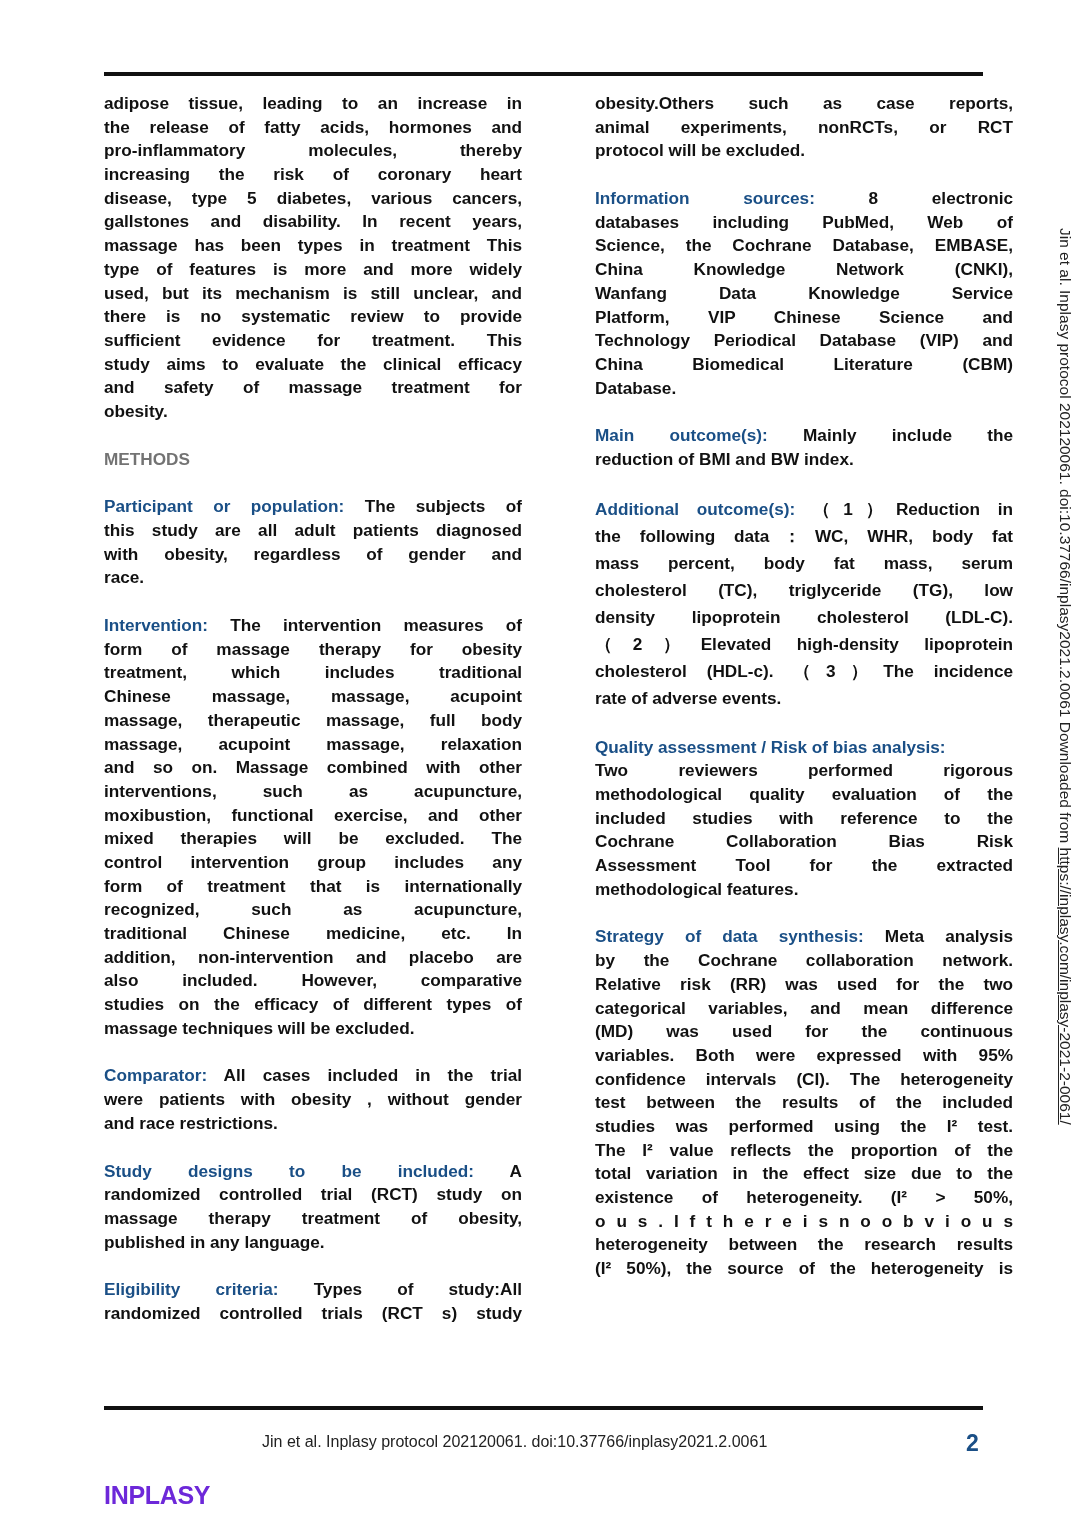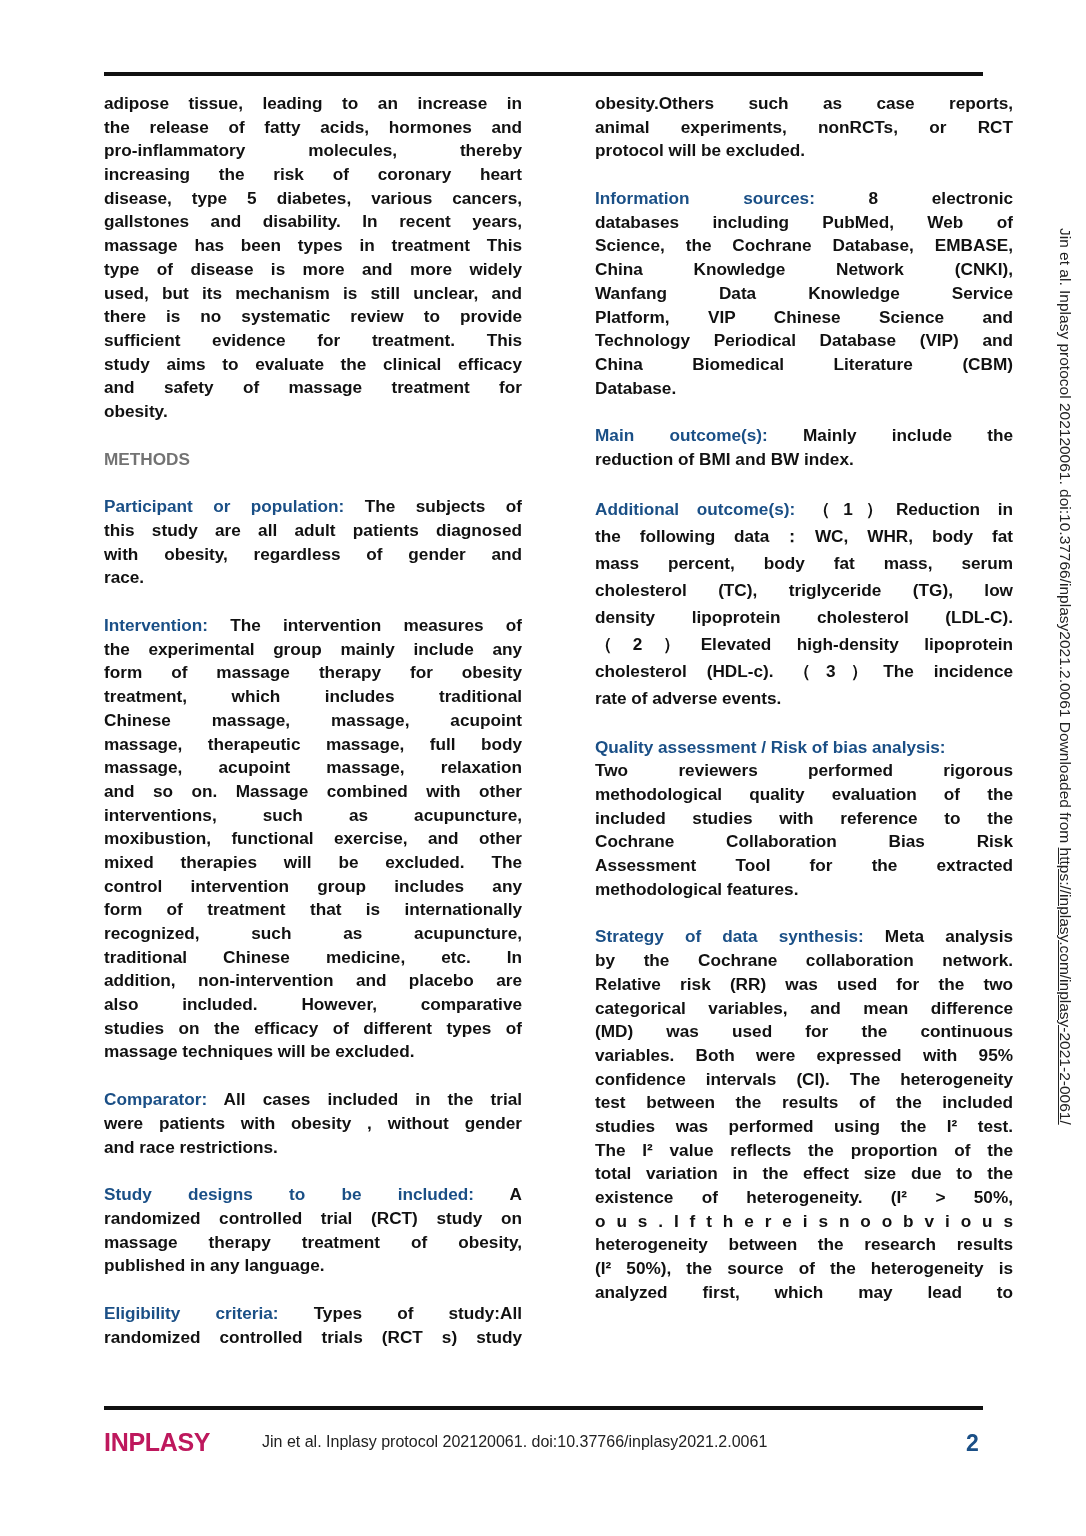--- a/index.html
+++ b/index.html
@@ -17,59 +17,58 @@
   .line.last { text-align-last: left; }
   .line.tall { line-height: 27px; height: 27px; }
   .hd { color: #1a4f86; }
   .section-title { display: block; color: #737373; font-size: 17.2px; font-weight: bold;
                    line-height: 23.7px; margin-bottom: 24px; }
   .side { position: absolute; left: 1052px; top: 228px; width: 24px; height: 1050px; }
   .side-inner { position: absolute; top: 0; left: 0; transform-origin: 0 0;
                 transform: translate(22px, 0) rotate(90deg); white-space: nowrap;
                 font-size: 15.5px; color: #222; font-weight: normal; }
   .side-inner a { color: #222; text-decoration: underline; }
-  .footer-logo { position: absolute; left: 104px; top: 1428px; font-size: 25px; font-weight: bold;
-                 color: #be185d; letter-spacing: -0.3px; }
+  .footer-logo { position: absolute; left: 104px; top: 1481px; font-size: 25px; font-weight: bold;
+                 color: #6d28d9; letter-spacing: -0.3px; }
   .footer-cite { position: absolute; left: 262px; top: 1433px; font-size: 16px; color: #222; }
   .footer-page { position: absolute; left: 966px; top: 1430px; font-size: 23px; font-weight: bold; color: #1a4f86; }
 </style>
 </head>
 <body>
 
 <div class="rule top"></div>
 
 <div class="col left">
   <div class="para" id="intro">
       <span class="line">adipose tissue, leading to an increase in</span>
       <span class="line">the release of fatty acids, hormones and</span>
       <span class="line">pro-inflammatory molecules, thereby</span>
       <span class="line">increasing the risk of coronary heart</span>
       <span class="line">disease, type 5 diabetes, various cancers,</span>
       <span class="line">gallstones and disability. In recent years,</span>
       <span class="line">massage has been types in treatment This</span>
-      <span class="line">type of disease is more and more widely</span>
+      <span class="line">type of features is more and more widely</span>
       <span class="line">used, but its mechanism is still unclear, and</span>
       <span class="line">there is no systematic review to provide</span>
       <span class="line">sufficient evidence for treatment. This</span>
       <span class="line">study aims to evaluate the clinical efficacy</span>
       <span class="line">and safety of massage treatment for</span>
       <span class="line last">obesity.</span>
     </div>
 
   <span class="section-title">METHODS</span>
 
   <div class="para">
       <span class="line"><span class="hd">Participant or population:</span><span> The subjects of</span></span>
       <span class="line">this study are all adult patients diagnosed</span>
       <span class="line">with obesity, regardless of gender and</span>
       <span class="line last">race.</span>
     </div>
   <div class="para">
       <span class="line"><span class="hd">Intervention:</span><span> The intervention measures of</span></span>
-      <span class="line">the experimental group mainly include any</span>
       <span class="line">form of massage therapy for obesity</span>
       <span class="line">treatment, which includes traditional</span>
       <span class="line">Chinese massage, massage, acupoint</span>
       <span class="line">massage, therapeutic massage, full body</span>
       <span class="line">massage, acupoint massage, relaxation</span>
       <span class="line">and so on. Massage combined with other</span>
       <span class="line">interventions, such as acupuncture,</span>
       <span class="line">moxibustion, functional exercise, and other</span>
       <span class="line">mixed therapies will be excluded. The</span>
       <span class="line">control intervention group includes any</span>
@@ -147,21 +146,20 @@
       <span class="line">variables. Both were expressed with 95%</span>
       <span class="line">confidence intervals (CI). The heterogeneity</span>
       <span class="line">test between the results of the included</span>
       <span class="line">studies was performed using the I² test.</span>
       <span class="line">The I² value reflects the proportion of the</span>
       <span class="line">total variation in the effect size due to the</span>
       <span class="line">existence of heterogeneity. (I² &gt; 50%,</span>
       <span class="line">o u s . I f t h e r e i s n o o b v i o u s</span>
       <span class="line">heterogeneity between the research results</span>
       <span class="line">(I² 50%), the source of the heterogeneity is</span>
-      <span class="line">analyzed first, which may lead to</span>
     </div>
 </div>
 
 <div class="side">
   <div class="side-inner">
     <span>Jin et al. Inplasy protocol 202120061. doi:10.37766/inplasy2021.2.0061 Downloaded from </span><a>https://inplasy.com/inplasy-2021-2-0061/</a>
   </div>
 </div>
 
 <div class="rule bottom"></div>

